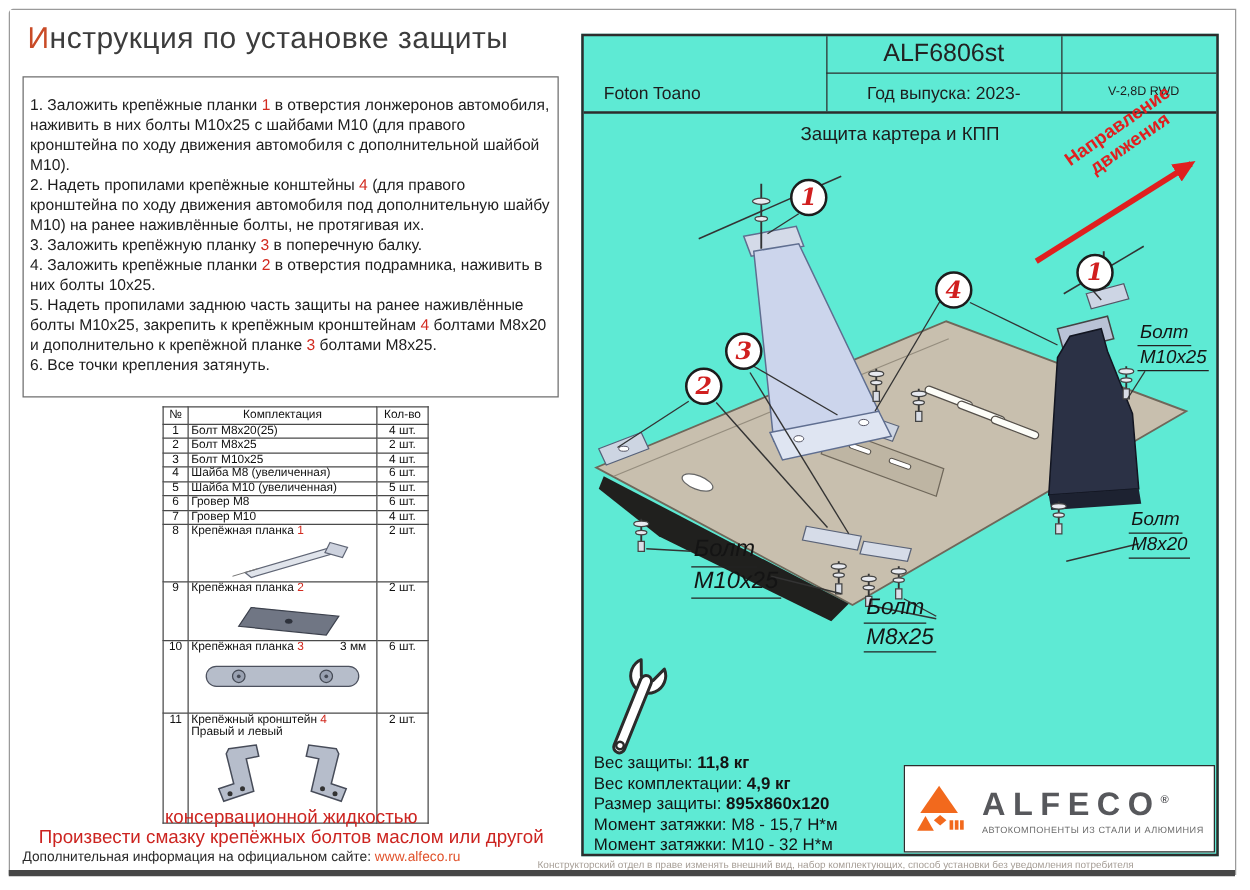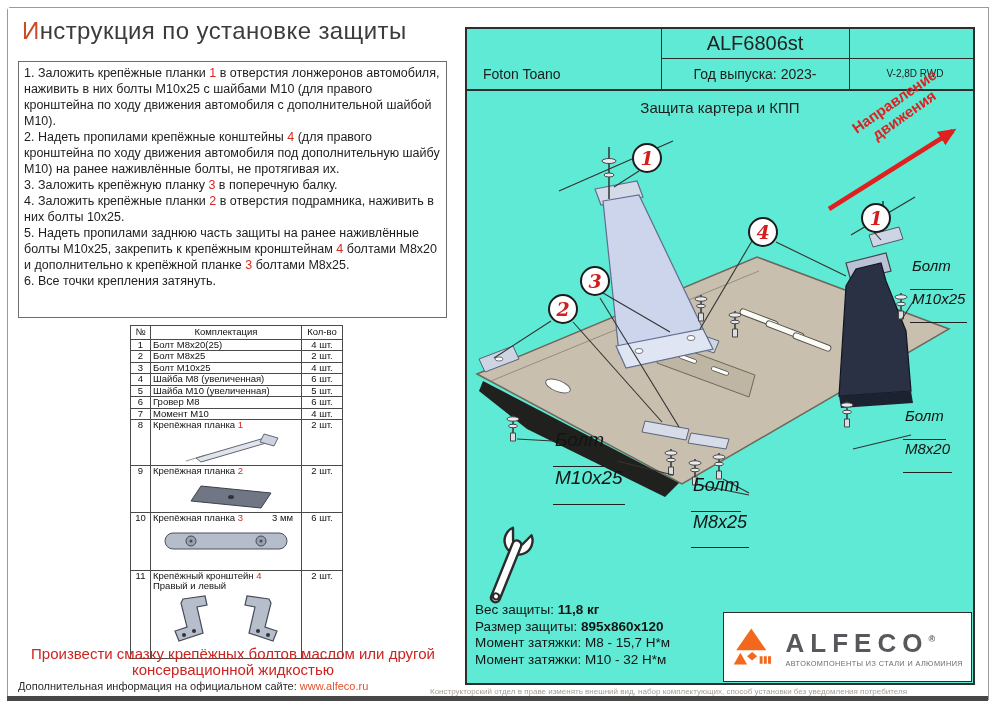--- a/index.html
+++ b/index.html
@@ -5,21 +5,21 @@
   html,body{margin:0;padding:0;background:#fff;}
   #page{position:relative;width:1000px;height:712px;background:#fff;overflow:hidden;
         font-family:"Liberation Sans",sans-serif;color:#1d1d1d;border-radius:28px;}
   .frame{position:absolute;left:7px;top:7px;width:980px;height:691px;border:1px solid #9a9a9a;}
   .bottom-band{position:absolute;left:7px;top:696px;width:981px;height:5px;background:#474747;}
 
   
   .title{position:absolute;left:22px;top:17px;font-size:24px;color:#3c3c3c;letter-spacing:.4px;white-space:nowrap;}
   .title .lead{color:#c94b27;}
   .instr-box{position:absolute;left:18px;top:61px;width:429px;height:257px;border:1px solid #6e6e6e;
-             padding:3px 5px;font-size:12.5px;line-height:16px;box-sizing:border-box;overflow:hidden;}
+             padding:14px 5px;font-size:12.5px;line-height:16px;box-sizing:border-box;overflow:hidden;}
   .red{color:#d22b20;}
 
   .parts-table{position:absolute;left:130px;top:325px;border-collapse:collapse;font-size:9.5px;
                line-height:10.5px;color:#111;}
   .parts-table th,.parts-table td{border:1px solid #4a4a4a;padding:0 2px;vertical-align:top;}
   .parts-table th{font-weight:normal;text-align:center;padding:1px 2px;}
   .c-num{width:15px;text-align:center;}
   .c-name{width:146px;position:relative;}
   .c-qty{width:36px;text-align:center;}
   .c-name .note{float:right;margin-right:6px;}
@@ -51,21 +51,21 @@
   .direction{position:absolute;left:352px;top:62px;width:160px;text-align:center;color:#e01f1f;
              font-size:15px;font-weight:bold;line-height:17px;transform:rotate(-35deg);}
 
   .callout{position:absolute;width:30px;height:30px;border:2px solid #1c1c1c;border-radius:50%;background:#fff;
            display:flex;align-items:center;justify-content:center;box-sizing:border-box;
            font-family:"DejaVu Serif",serif;font-style:italic;font-weight:bold;font-size:19px;color:#d11f1f;}
   .co-1a{left:165px;top:114px;} .co-1b{left:394px;top:174px;} .co-4{left:281px;top:188px;}
   .co-3{left:113px;top:237px;}  .co-2{left:81px;top:265px;}
 
   .bolt-label{position:absolute;font-style:italic;color:#141414;line-height:1.2;}
-  .bolt-label span{display:inline-block;border-bottom:1.5px solid #222;padding:0 2px 14px;}
+  .bolt-label span{display:inline-block;border-bottom:1.5px solid #222;padding:0 2px 1px;}
   .bl-right-m10{left:443px;top:228px;font-size:15px;}
   .bl-right-m820{left:436px;top:378px;font-size:15px;}
   .bl-bottom-m10{left:86px;top:400px;font-size:19px;}
   .bl-bottom-m825{left:224px;top:446px;font-size:18px;}
 
   .specs{position:absolute;left:8px;top:573px;font-size:13.5px;line-height:16.5px;color:#141414;white-space:nowrap;}
 
   .logo-box{position:absolute;left:256px;top:583px;width:249px;height:70px;border:1.5px solid #2d2d2d;
             box-sizing:border-box;display:flex;align-items:center;padding:4px 8px;background:#fff;}
   .logo-text{margin-left:10px;}
@@ -140,21 +140,21 @@
         <tr>
           <td class="c-num">6</td>
           <td class="c-name">
             <div><span>Гровер М8</span></div>
           </td>
           <td class="c-qty">6 шт.</td>
         </tr>
         <tr>
           <td class="c-num">7</td>
           <td class="c-name">
-            <div><span>Момент М10</span></div>
+            <div><span>Гровер М10</span></div>
           </td>
           <td class="c-qty">4 шт.</td>
         </tr>
         <tr style="height: 46px;">
           <td class="c-num">8</td>
           <td class="c-name">
             <div><span>Крепёжная планка </span><span class="red">1</span></div>
             <div class="part-img">
               <svg width="140" height="32" viewBox="0 0 140 32">
                 <polygon points="40,26 112,5 117,9 45,30" fill="#e0e4eb" stroke="#5f6575" stroke-width="1"></polygon>
@@ -209,22 +209,22 @@
                 <circle cx="105" cy="38" r="2" fill="#333"></circle>
               </svg>
             </div>
           </td>
           <td class="c-qty">2 шт.</td>
         </tr>
       </tbody>
   </table>
 
   <div class="warning">
+    <div>консервационной жидкостью</div>
     <div>Произвести смазку крепёжных болтов маслом или другой</div>
-    <div>консервационной жидкостью</div>
   </div>
   <div class="site-note"><span>Дополнительная информация на официальном сайте: </span><a href="#" class="link">www.alfeco.ru</a></div>
 
   <div class="panel">
     <div class="hline h-bottom"></div>
     <div class="hline h-mid"></div>
     <div class="vline v-col1"></div>
     <div class="vline v-col2"></div>
     <div class="cell cell-code">ALF6806st</div>
     <div class="cell cell-model">Foton Toano</div>
@@ -353,20 +353,21 @@
       <span>Болт</span><br>
       <span>M10x25</span>
     </div>
     <div class="bolt-label bl-bottom-m825">
       <span>Болт</span><br>
       <span>M8x25</span>
     </div>
 
     <div class="specs">
         <div><span>Вес защиты: </span><span style="font-weight: bold;">11,8 кг</span></div>
+        <div><span>Вес комплектации: </span><span style="font-weight: bold;">4,9 кг</span></div>
         <div><span>Размер защиты: </span><span style="font-weight: bold;">895х860х120</span></div>
         <div><span>Момент затяжки: </span><span>М8 - 15,7 Н*м</span></div>
         <div><span>Момент затяжки: </span><span>М10 - 32 Н*м</span></div>
       </div>
 
     <div class="logo-box">
       <svg viewBox="0 0 52 46" width="52" height="46">
         <polygon points="23,1 41,27 5,27" fill="#f2691d"></polygon>
         <polygon points="2,44 18,44 10,30" fill="#f2691d"></polygon>
         <polygon points="24,29 30,34 24,39 18,34" fill="#f2691d"></polygon>

